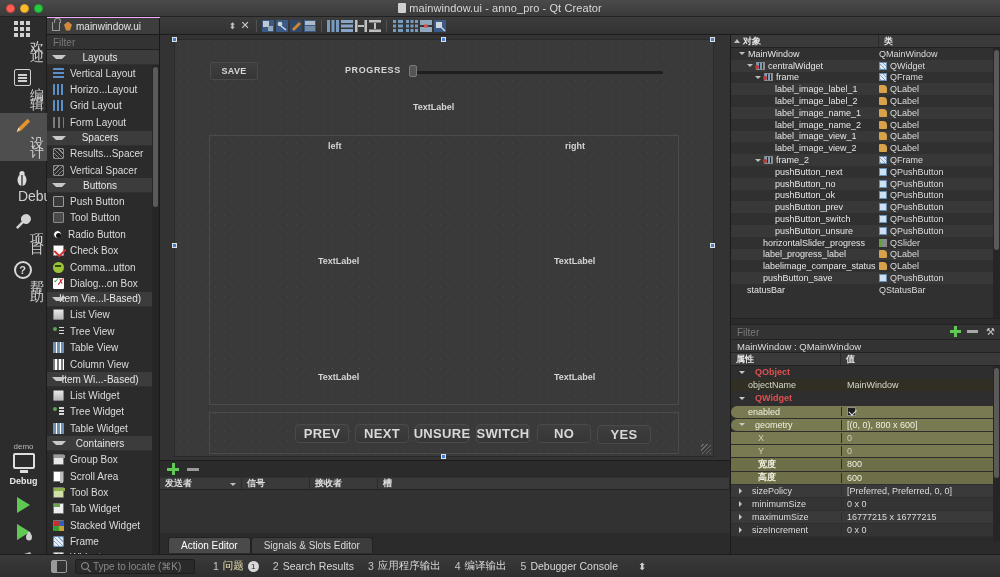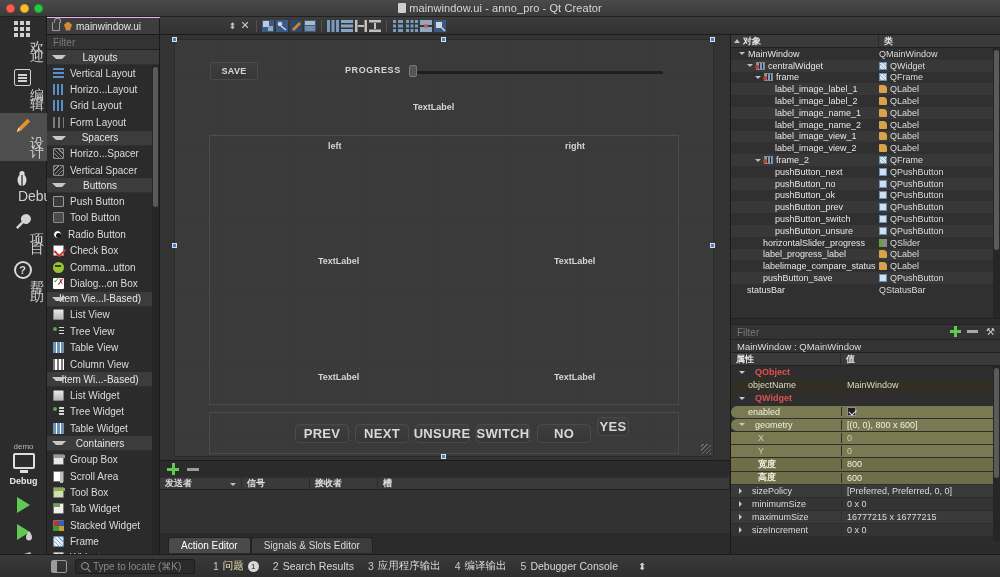--- a/index.html
+++ b/index.html
@@ -511,21 +511,21 @@
           <span class="wi wi-form"></span>
           <span>Form Layout</span>
         </div>
 
       <div class="wb-cat">
           <span class="tri"></span>
           <span>Spacers</span>
         </div>
       <div class="wb-item">
           <span class="wi wi-hspacer"></span>
-          <span>Horizo...Spacer</span>
+          <span>Results...Spacer</span>
         </div>
       <div class="wb-item">
           <span class="wi wi-vspacer"></span>
           <span>Vertical Spacer</span>
         </div>
 
       <div class="wb-cat">
           <span class="tri"></span>
           <span>Buttons</span>
         </div>
@@ -657,21 +657,21 @@
           <div class="frm-textlabel" style="left:108px;top:236px">TextLabel</div>
           <div class="frm-textlabel" style="left:344px;top:236px">TextLabel</div>
         </div>
 
         <div class="frm-frame" style="left:34px;top:372px;width:470px;height:42px">
           <div class="frm-btn" style="left:85px;top:11px;width:54px">PREV</div>
           <div class="frm-btn" style="left:145px;top:11px;width:54px">NEXT</div>
           <div class="frm-btn" style="left:205px;top:11px;width:54px">UNSURE</div>
           <div class="frm-btn" style="left:266px;top:11px;width:54px">SWITCH</div>
           <div class="frm-btn" style="left:327px;top:11px;width:54px">NO</div>
-          <div class="frm-btn" style="left:387px;top:4px;width:32px">YES</div>
+          <div class="frm-btn" style="left:387px;top:12px;width:54px">YES</div>
         </div>
 
         <div class="resize-grip"></div>
       </div>
     </div>
 
     <div class="sig">
       <div class="sig-tools">
         <div class="plus"></div>
         <div class="minus"></div>

